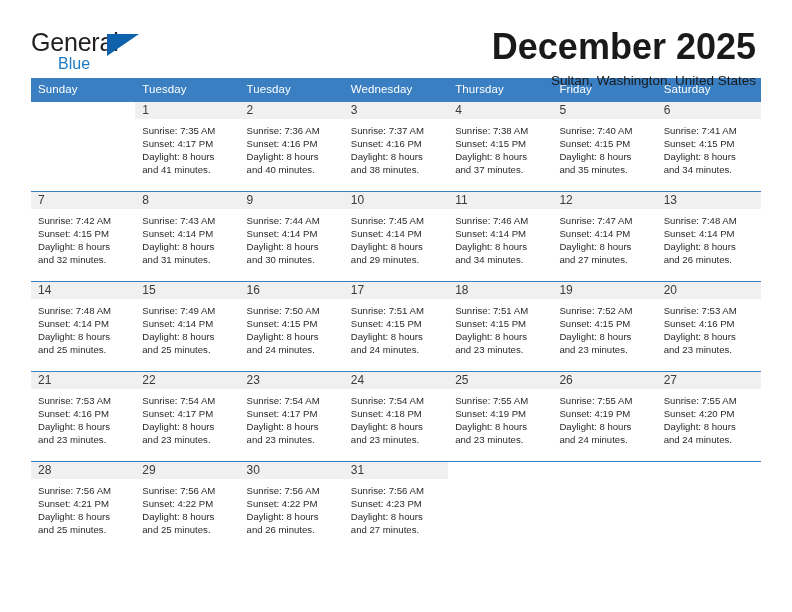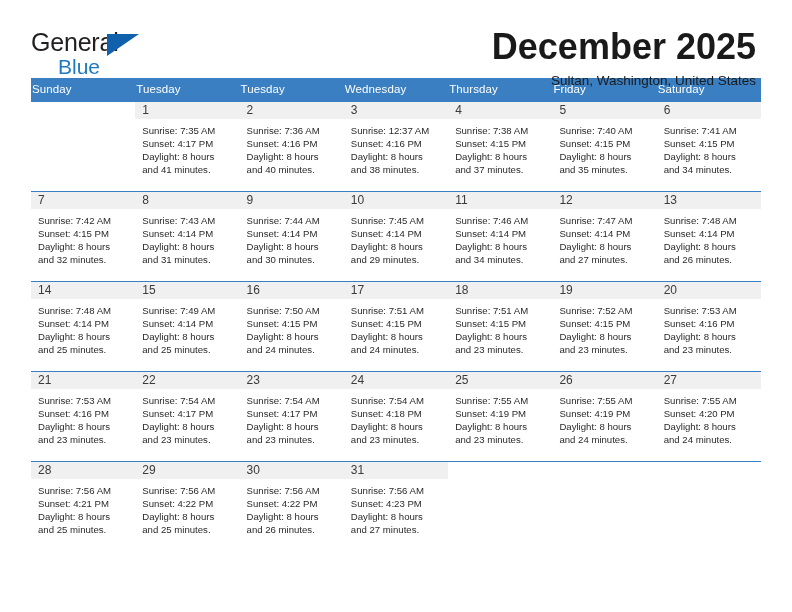--- a/index.html
+++ b/index.html
@@ -40,21 +40,21 @@
   }
   .brand-general {
     font-size: 25px;
     letter-spacing: -0.2px;
     color: #231f20;
     line-height: 1;
     display: block;
     font-family: "Liberation Sans", sans-serif;
   }
   .brand-blue {
-    font-size: 21px;
+    font-size: 16px;
     color: #1f7ac1;
     line-height: 1;
     display: block;
     margin-top: 1px;
     margin-left: 27px;
   }
   .brand-triangle {
     position: absolute;
     top: 8px;
     left: 76px;
@@ -88,21 +88,21 @@
     width: 730px;
     border-collapse: collapse;
     table-layout: fixed;
   }
   .calendar th {
     background: #3a7fc1;
     color: #ffffff;
     font-size: 11.5px;
     font-weight: normal;
     text-align: left;
-    padding: 5px 0 6px 1px;
+    padding: 5px 0 6px 7px;
     height: 21px;
     letter-spacing: 0.1px;
   }
   .calendar td {
     vertical-align: top;
     width: 104.28px;
     padding: 0;
     border-top: 1px solid #3a7fc1;
     height: 90px;
   }
@@ -176,21 +176,21 @@
             <div class="cell-body">
               <div>Sunrise: 7:36 AM</div>
               <div>Sunset: 4:16 PM</div>
               <div>Daylight: 8 hours</div>
               <div>and 40 minutes.</div>
             </div>
           </td>
           <td>
             <div class="daynum-bar">3</div>
             <div class="cell-body">
-              <div>Sunrise: 12:37 AM</div>
+              <div>Sunrise: 7:37 AM</div>
               <div>Sunset: 4:16 PM</div>
               <div>Daylight: 8 hours</div>
               <div>and 38 minutes.</div>
             </div>
           </td>
           <td>
             <div class="daynum-bar">4</div>
             <div class="cell-body">
               <div>Sunrise: 7:38 AM</div>
               <div>Sunset: 4:15 PM</div>

